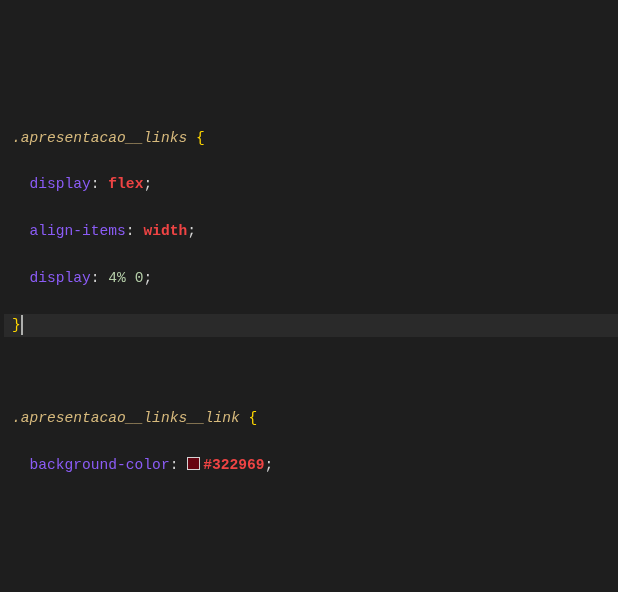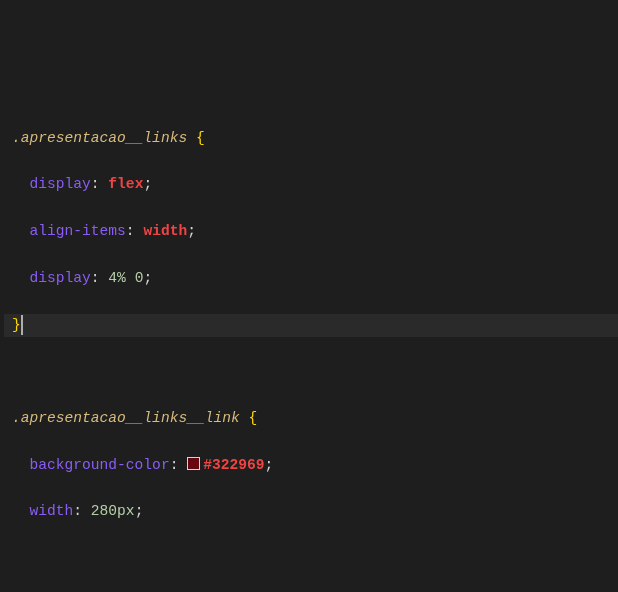--- a/index.html
+++ b/index.html
@@ -53,21 +53,20 @@
 
 <div class="editor">
 <div class="line"><span class="selector">.apresentacao__links</span> <span class="brace">{</span></div>
 <div class="line">  <span class="prop">display</span><span class="colon">:</span> <span class="value">flex</span><span class="semi">;</span></div>
 <div class="line">  <span class="prop">align-items</span><span class="colon">:</span> <span class="value">width</span><span class="semi">;</span></div>
 <div class="line">  <span class="prop">display</span><span class="colon">:</span> <span class="num">4%</span> <span class="num">0</span><span class="semi">;</span></div>
 <div class="line cursor-line"><span class="brace">}</span><span class="cursor"></span></div>
 <div class="line"> </div>
 <div class="line"><span class="selector">.apresentacao__links__link</span> <span class="brace">{</span></div>
 <div class="line">  <span class="prop">background-color</span><span class="colon">:</span> <span class="swatch" style="background:#670511"></span><span class="value">#322969</span><span class="semi">;</span></div>
-<div class="line">  <span class="prop">width</span><span class="colon">:</span> <span class="num">280px</span><span class="semi">;</span></div>
 
 
 
 
 
 
 
 
 
 </div>

